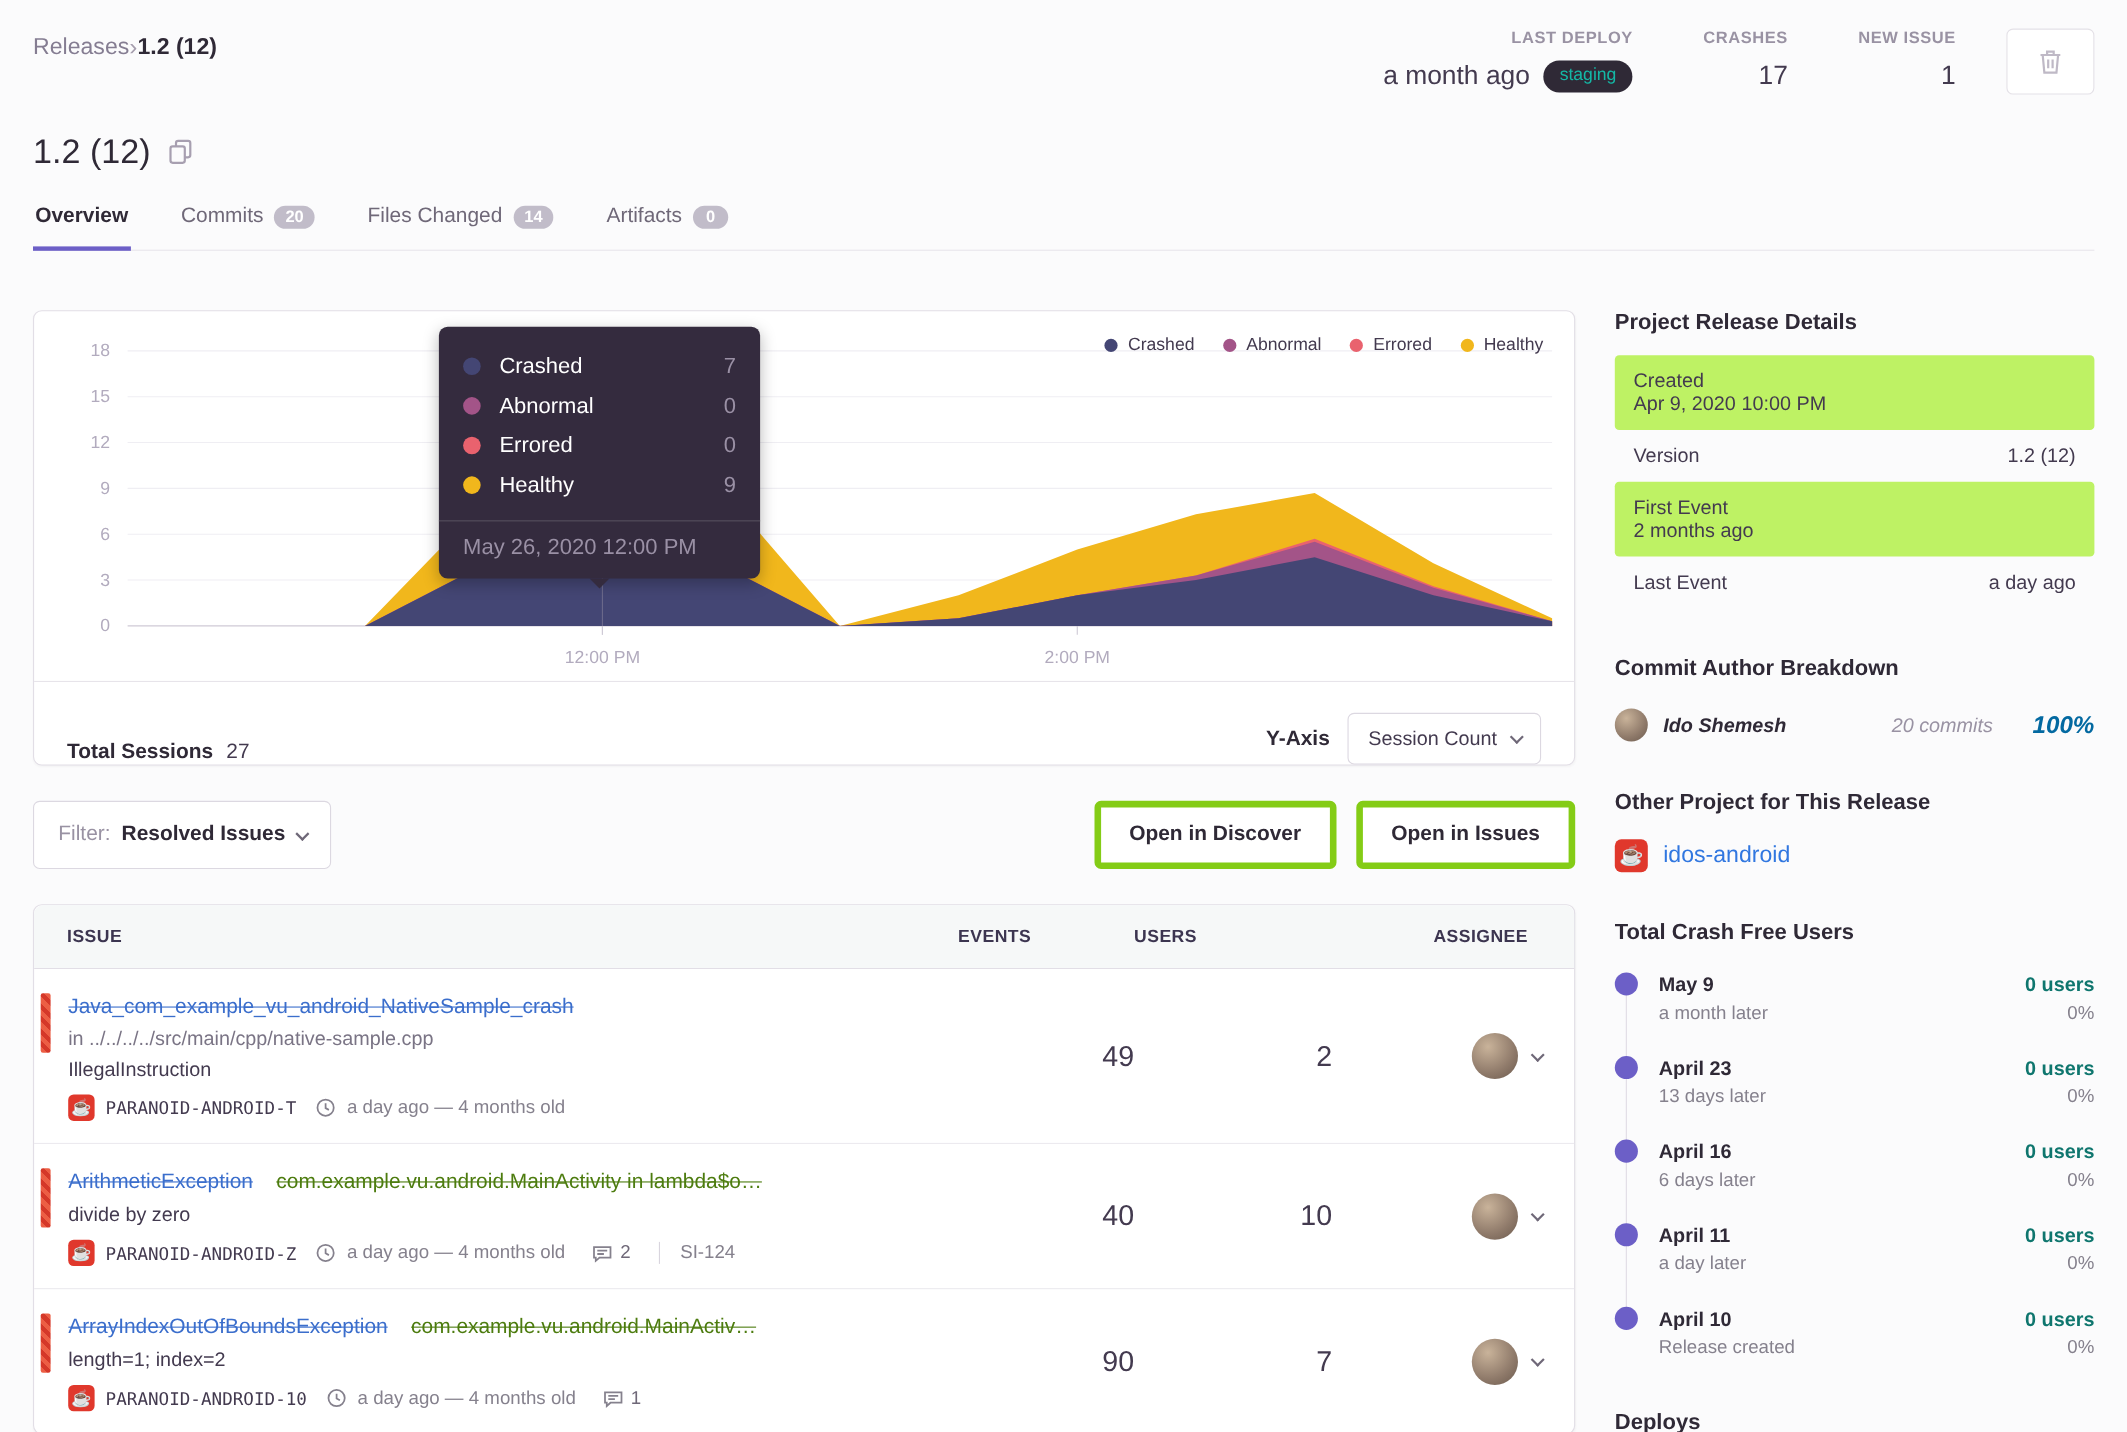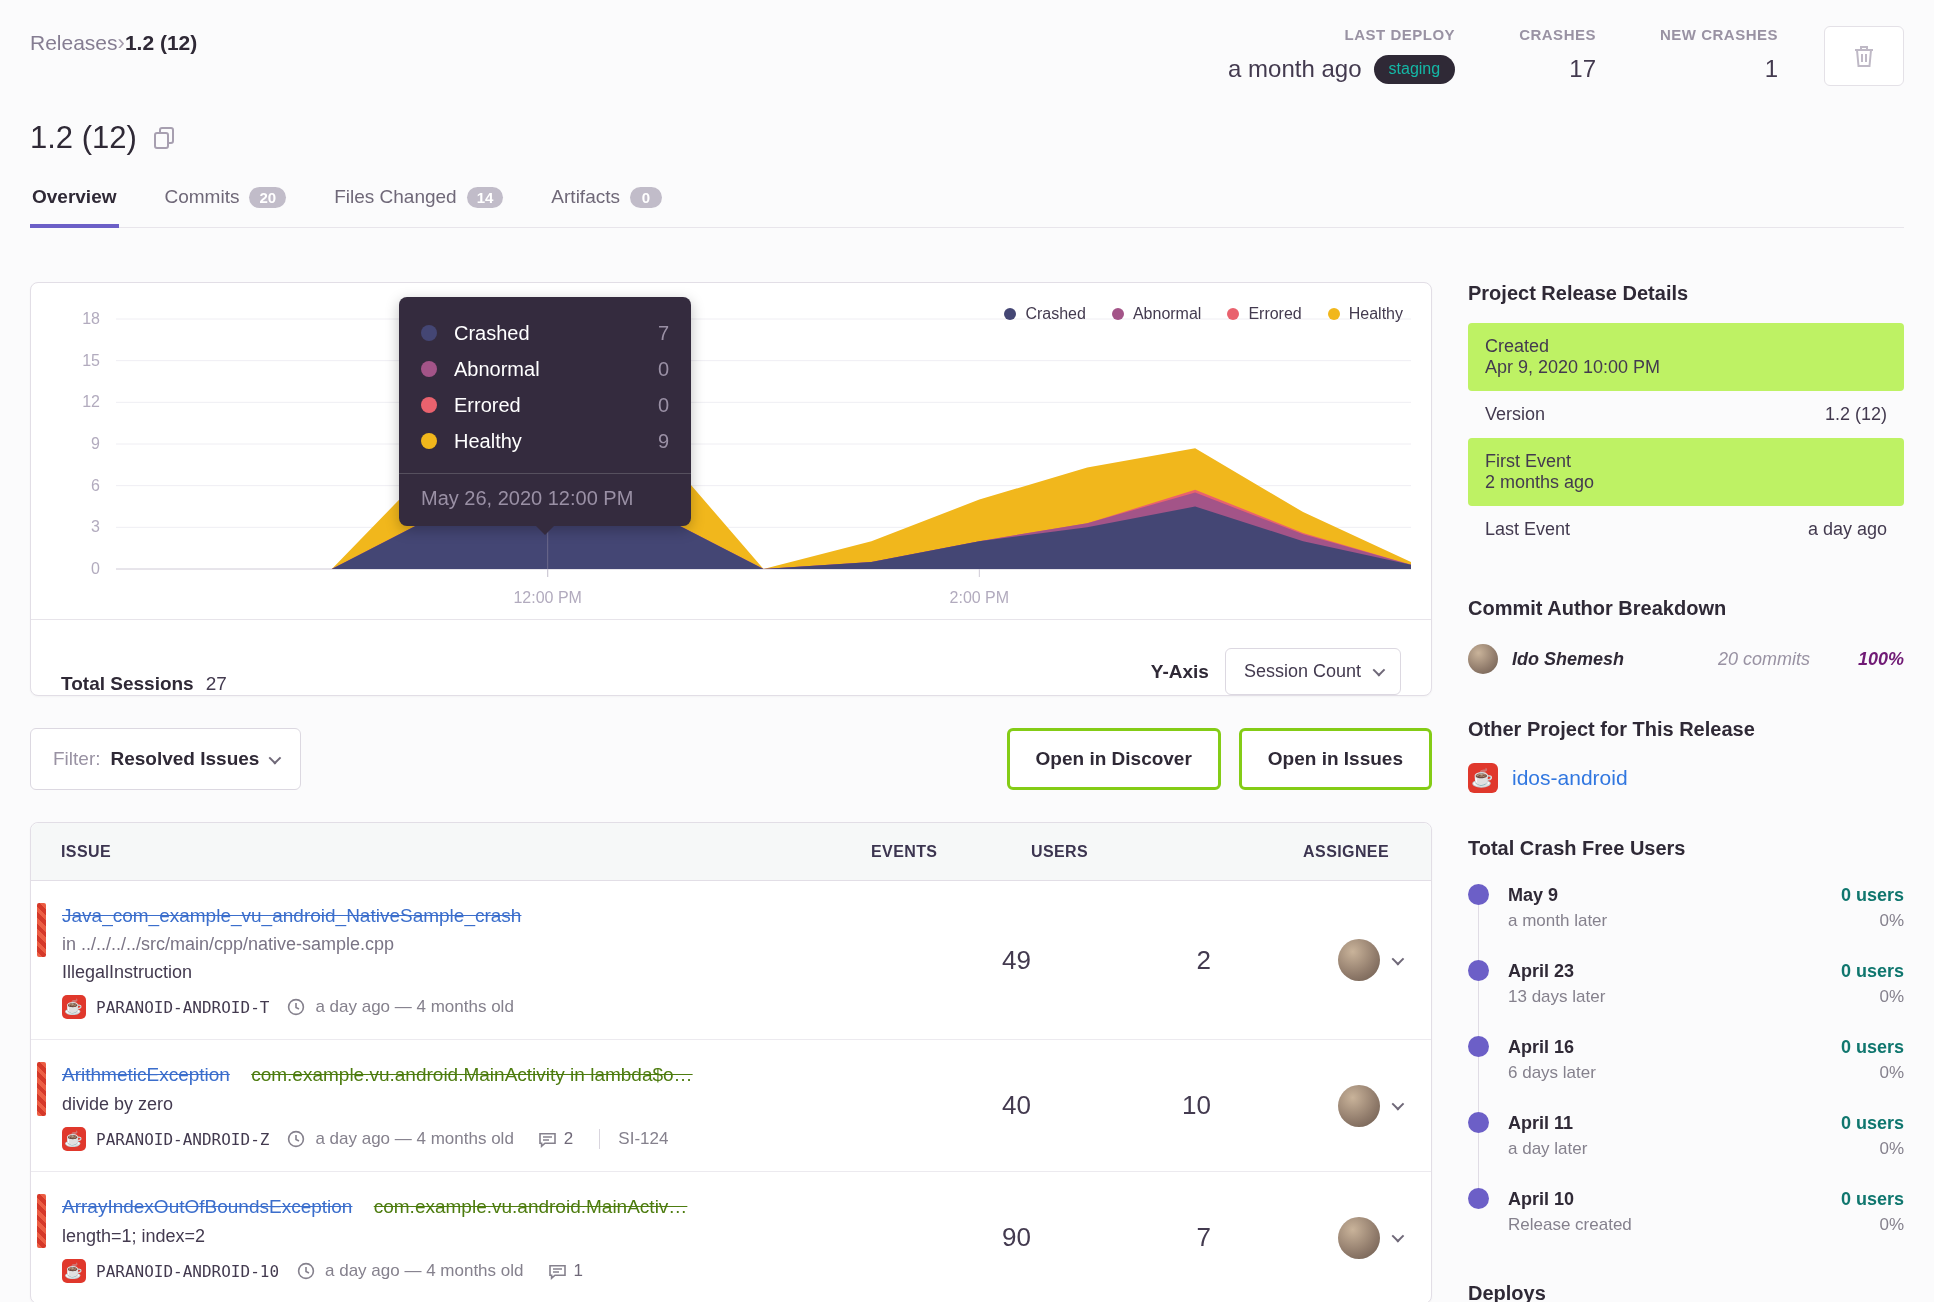--- a/index.html
+++ b/index.html
@@ -61,21 +61,21 @@
   .select-btn { display:flex; align-items:center; gap:12px; font-size:18px; color:#433a4f; background:#fff; border:1px solid #dcd8e1; border-radius:6px; padding:12px 18px; cursor:pointer; font-family:inherit; }
 
   .chev { width:9px; height:9px; border-right:2px solid #6f6878; border-bottom:2px solid #6f6878; transform:rotate(45deg) translateY(-2px); display:inline-block; }
 
   
   .filter-row { display:flex; justify-content:space-between; align-items:center; margin:32px 0; }
   .filter-btn { display:flex; align-items:center; gap:10px; background:#fff; border:1px solid #dcd8e1; border-radius:6px; height:62px; padding:0 22px; font-size:19px; cursor:pointer; font-family:inherit; }
   .filter-btn .f-label { color:#9992a3; }
   .filter-btn .f-value { color:#2f2936; font-weight:700; }
   .action-btns { display:flex; gap:18px; }
-  .action-btn { background:#fff; border:3px solid #84cc16; border-radius:6px; height:62px; padding:0 26px; font-size:19px; font-weight:700; color:#2f2936; cursor:pointer; font-family:inherit; }
+  .action-btn { background:#fff; border:6px solid #84cc16; border-radius:6px; height:62px; padding:0 26px; font-size:19px; font-weight:700; color:#2f2936; cursor:pointer; font-family:inherit; }
 
   
   .issues-header { display:grid; grid-template-columns:1fr 160px 180px 220px; align-items:center; background:#f6f8f8; border-bottom:1px solid #e2dee6; height:58px; border-radius:8px 8px 0 0; font-size:16px; font-weight:700; color:#3c3550; letter-spacing:.4px; }
   .issues-header .h-issue { padding-left:30px; }
   .issues-header .h-num { text-align:left; }
   .issues-header .h-assignee { text-align:right; padding-right:42px; }
   .issue-row { display:grid; grid-template-columns:1fr 160px 180px 220px; align-items:center; border-bottom:1px solid #eceaef; position:relative; }
   .issue-row:last-child { border-bottom:none; }
   .resolved-bar { position:absolute; left:6px; top:22px; width:9px; height:54px; border-radius:2px; background:repeating-linear-gradient(45deg,#ec5e44 0 4px,#d53829 4px 8px); }
   .issue-main { padding:20px 10px 18px 31px; min-width:0; }
@@ -97,21 +97,21 @@
   .avatar.small { width:30px; height:30px; }
 
   
   .side-section { margin-bottom:44px; }
   .side-heading { font-size:20px; font-weight:700; color:#2f2936; margin-bottom:18px; }
   .kv-row { display:flex; justify-content:space-between; font-size:18px; padding:13px 17px; color:#433a4f; border-radius:4px; }
   .kv-row.zebra { background:#bef264;flex-direction:column; }
   .author-row { display:flex; align-items:center; margin-top:24px;font-style:italic; }
   .author-name { font-size:18px; font-weight:700; color:#2f2936; margin-left:14px; flex:1; }
   .author-commits { font-size:18px; color:#9992a3; margin-right:36px; }
-  .author-pct { font-size:18px; font-weight:700; color:#701a75;margin-left:12px; }
+  .author-pct { font-size:22px; font-weight:700; color:#0369a1; }
   .project-link { display:flex; align-items:center; gap:14px; margin-top:22px; }
   .project-link .proj-icon { width:30px; height:30px; font-size:18px; border-radius:6px; }
   .project-link a { font-size:21px; color:#3177e0; text-decoration:none; cursor:pointer; }
   .timeline { position:relative; margin-top:22px; }
   .timeline::before { content:""; position:absolute; left:10px; top:12px; bottom:30px; border-left:1px solid #e0dce5; }
   .tl-item { position:relative; padding-left:40px; display:flex; justify-content:space-between; margin-bottom:24px; }
   .tl-dot { position:absolute; left:0; top:2px; width:21px; height:21px; border-radius:50%; background:#6c5fc7; }
   .tl-date { font-size:18px; font-weight:700; color:#2f2936; line-height:26px; }
   .tl-sub { font-size:17px; color:#85818d; line-height:26px; }
   .tl-users { font-size:18px; font-weight:700; color:#0f766e; text-align:right; line-height:26px; }
@@ -138,21 +138,21 @@
           <span class="env-pill">staging</span>
         </div>
       </div>
       <div class="stat">
         <div class="stat-label">CRASHES</div>
         <div class="stat-value">
             <span>17</span>
           </div>
       </div>
       <div class="stat">
-        <div class="stat-label">NEW CRASHES</div>
+        <div class="stat-label">NEW ISSUE</div>
         <div class="stat-value">
             <span>1</span>
           </div>
       </div>
       <button class="trash-btn">
         <svg class="icon-svg" width="24" height="26" viewBox="0 0 24 26" fill="none" stroke="#bfb9c6" stroke-width="2">
           <path d="M3 7h18M9 7V4h6v3M5 7l1.5 16h11L19 7M10 11v8M14 11v8"></path>
         </svg>
       </button>
     </div>

